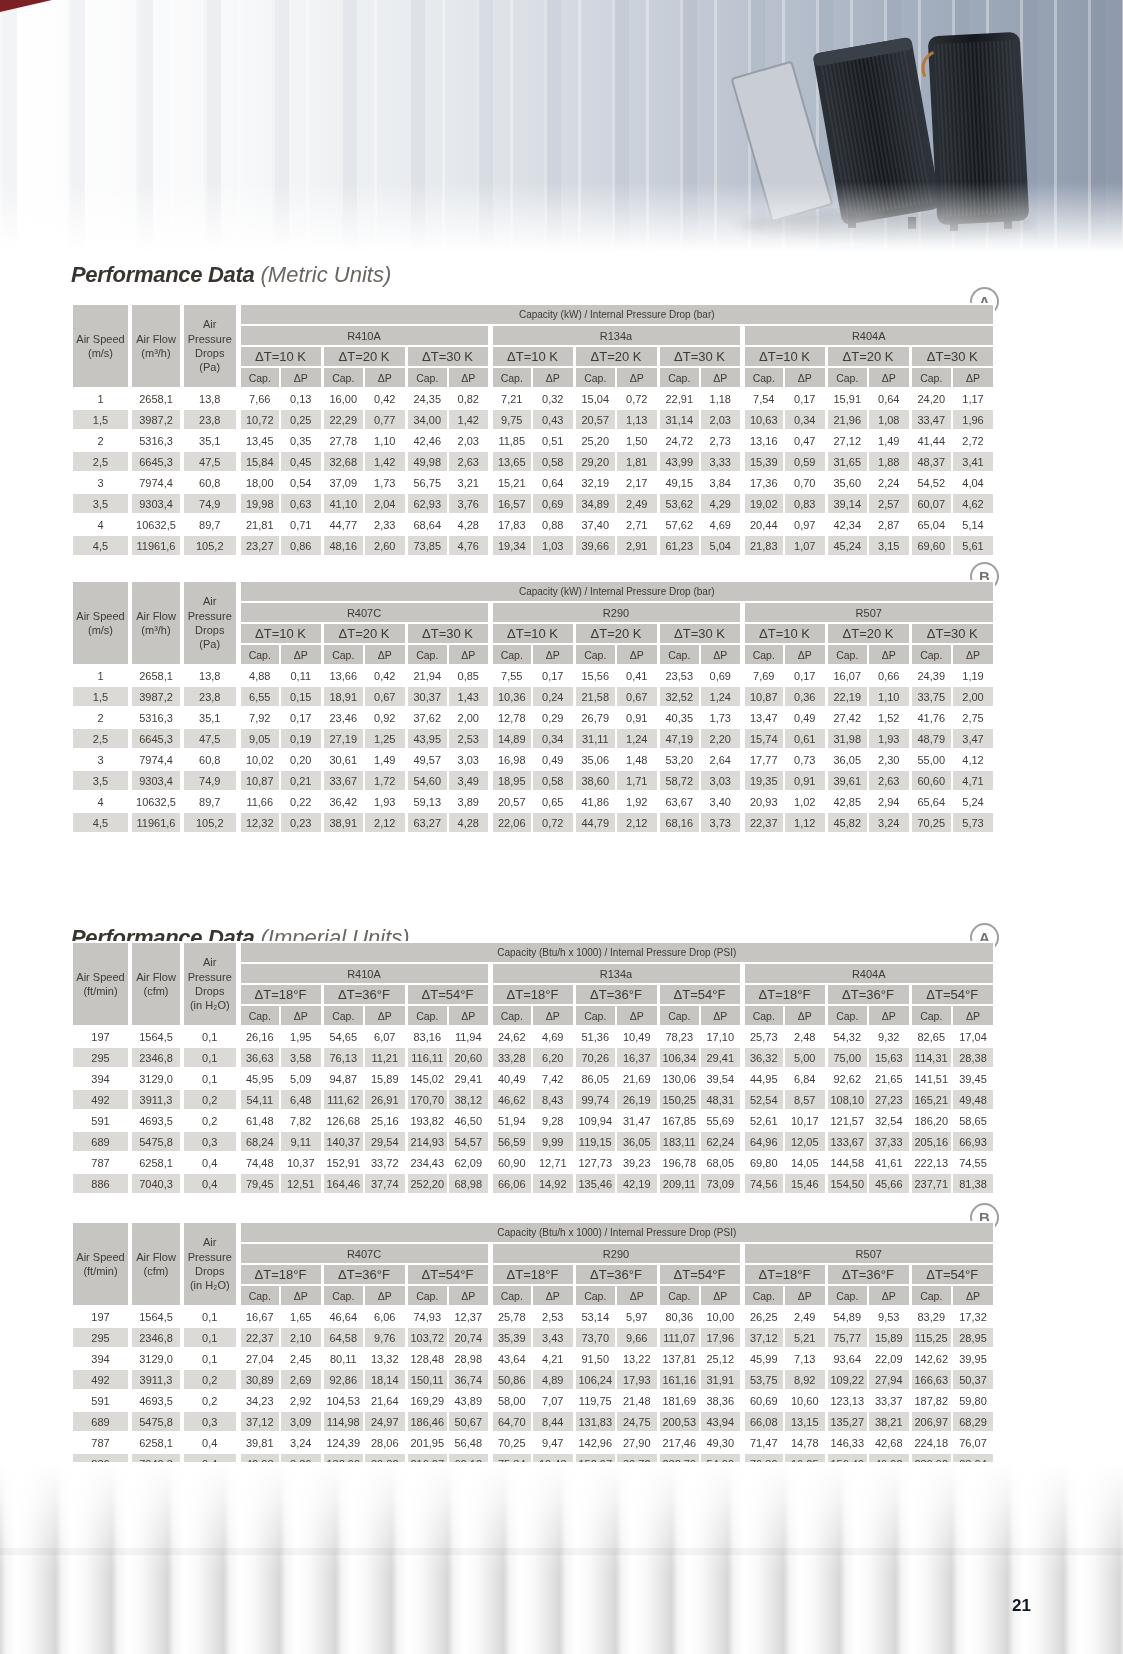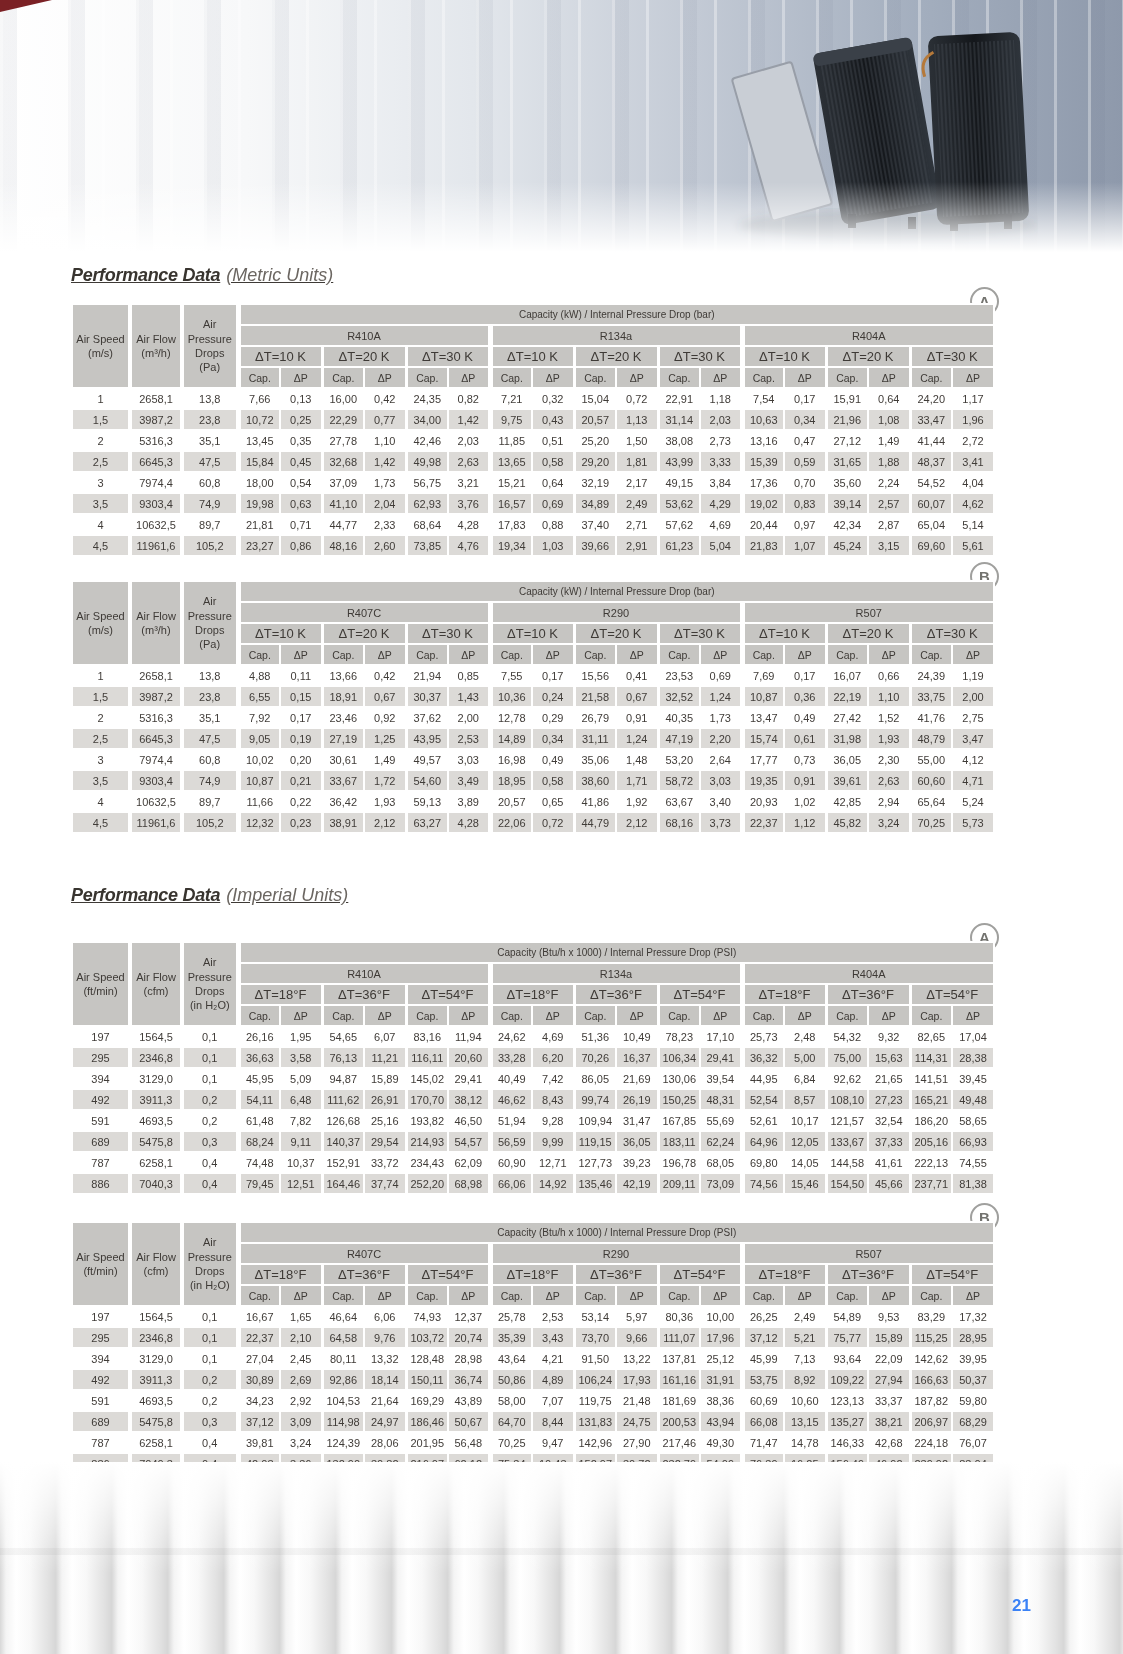--- a/index.html
+++ b/index.html
@@ -13,25 +13,25 @@
     background:repeating-linear-gradient(90deg,rgba(255,255,255,.35) 0 3px,rgba(255,255,255,0) 3px 34px),
                repeating-linear-gradient(90deg,rgba(90,100,125,.07) 0 17px,rgba(255,255,255,0) 17px 68px);}
   .header-band::after{content:"";position:absolute;left:0;right:0;bottom:0;height:70px;
     background:linear-gradient(180deg,rgba(255,255,255,0),#ffffff);}
   .product-photo{position:absolute;top:8px;right:85px;}
   .corner-tl{position:absolute;top:0;left:0;width:52px;height:12px;background:#7b2125;
     clip-path:polygon(0 0,100% 0,0 100%);}
   .corner-bl{position:absolute;left:0;top:1586px;width:12px;height:54px;background:#7b2125;}
 
   
-  .heading{position:absolute;left:71px;margin:0;font-size:18px;line-height:26px;font-style:italic;text-decoration:underline;}
+  .heading{position:absolute;left:71px;margin:0;font-size:22px;line-height:26px;font-style:italic;}
   .heading .bold{font-weight:bold;color:#38342f;letter-spacing:-.3px;}
   .heading .light{font-weight:normal;color:#6b6661;margin-left:6px;letter-spacing:0;}
   .heading-metric{top:262px;}
-  .heading-imperial{top:882px;}
+  .heading-imperial{top:925px;}
 
   
   .badge{position:absolute;left:970px;width:25px;height:25px;border-radius:50%;
     border:2px solid #a0a09e;color:#73736f;font-size:15px;font-weight:bold;
     display:flex;align-items:center;justify-content:center;background:rgba(255,255,255,.55);}
   .badge-1{top:287px}.badge-2{top:562px}.badge-3{top:923px}.badge-4{top:1203px}
 
   
   table.perf{position:absolute;left:71px;border-collapse:collapse;table-layout:fixed;}
   .t-0{top:303px}.t-1{top:580px}.t-2{top:941px}.t-3{top:1221px}
@@ -51,21 +51,21 @@
   .dt{border-left-width:3px !important;}
   th.c0,th.c1,th.c2{border-right-width:4px !important;}
   td.c0,td.c1,td.c2{border-right-width:4px !important;}
 
   
   .footer{position:absolute;left:0;bottom:0;width:1123px;height:192px;
     background:repeating-linear-gradient(90deg,#d8d8d8 0px,#f4f4f4 6px,#ffffff 16px,#f8f8f8 30px,#e2e2e2 48px,#d6d6d6 56px);}
   .footer::before{content:"";position:absolute;inset:0;
     background:linear-gradient(180deg,#ffffff 0%,rgba(255,255,255,.7) 20%,rgba(255,255,255,0) 58%),
       repeating-linear-gradient(180deg,rgba(255,255,255,0) 0 86px,rgba(0,0,0,.05) 86px 93px,rgba(255,255,255,0) 93px 192px);}
-  .page-number{position:absolute;left:1012px;top:1596px;font-size:17px;font-weight:bold;color:#3b82f6;}
+  .page-number{position:absolute;left:1012px;top:1596px;font-size:17px;font-weight:bold;color:#0f172a;}
 </style>
 </head>
 <body>
 
 <div class="page">
 
   <div class="header-band">
     <svg class="product-photo" viewBox="0 0 340 240" width="340" height="240">
       <defs>
         <linearGradient id="slab" x1="0" y1="0" x2="1" y2="0">
@@ -233,21 +233,21 @@
           <td class="grp">13,45</td>
           <td>0,35</td>
           <td class="dt">27,78</td>
           <td>1,10</td>
           <td class="dt">42,46</td>
           <td>2,03</td>
           <td class="grp">11,85</td>
           <td>0,51</td>
           <td class="dt">25,20</td>
           <td>1,50</td>
-          <td class="dt">38,08</td>
+          <td class="dt">24,72</td>
           <td>2,73</td>
           <td class="grp">13,16</td>
           <td>0,47</td>
           <td class="dt">27,12</td>
           <td>1,49</td>
           <td class="dt">41,44</td>
           <td>2,72</td>
         </tr>
         <tr>
           <td class="c0">2,5</td>

